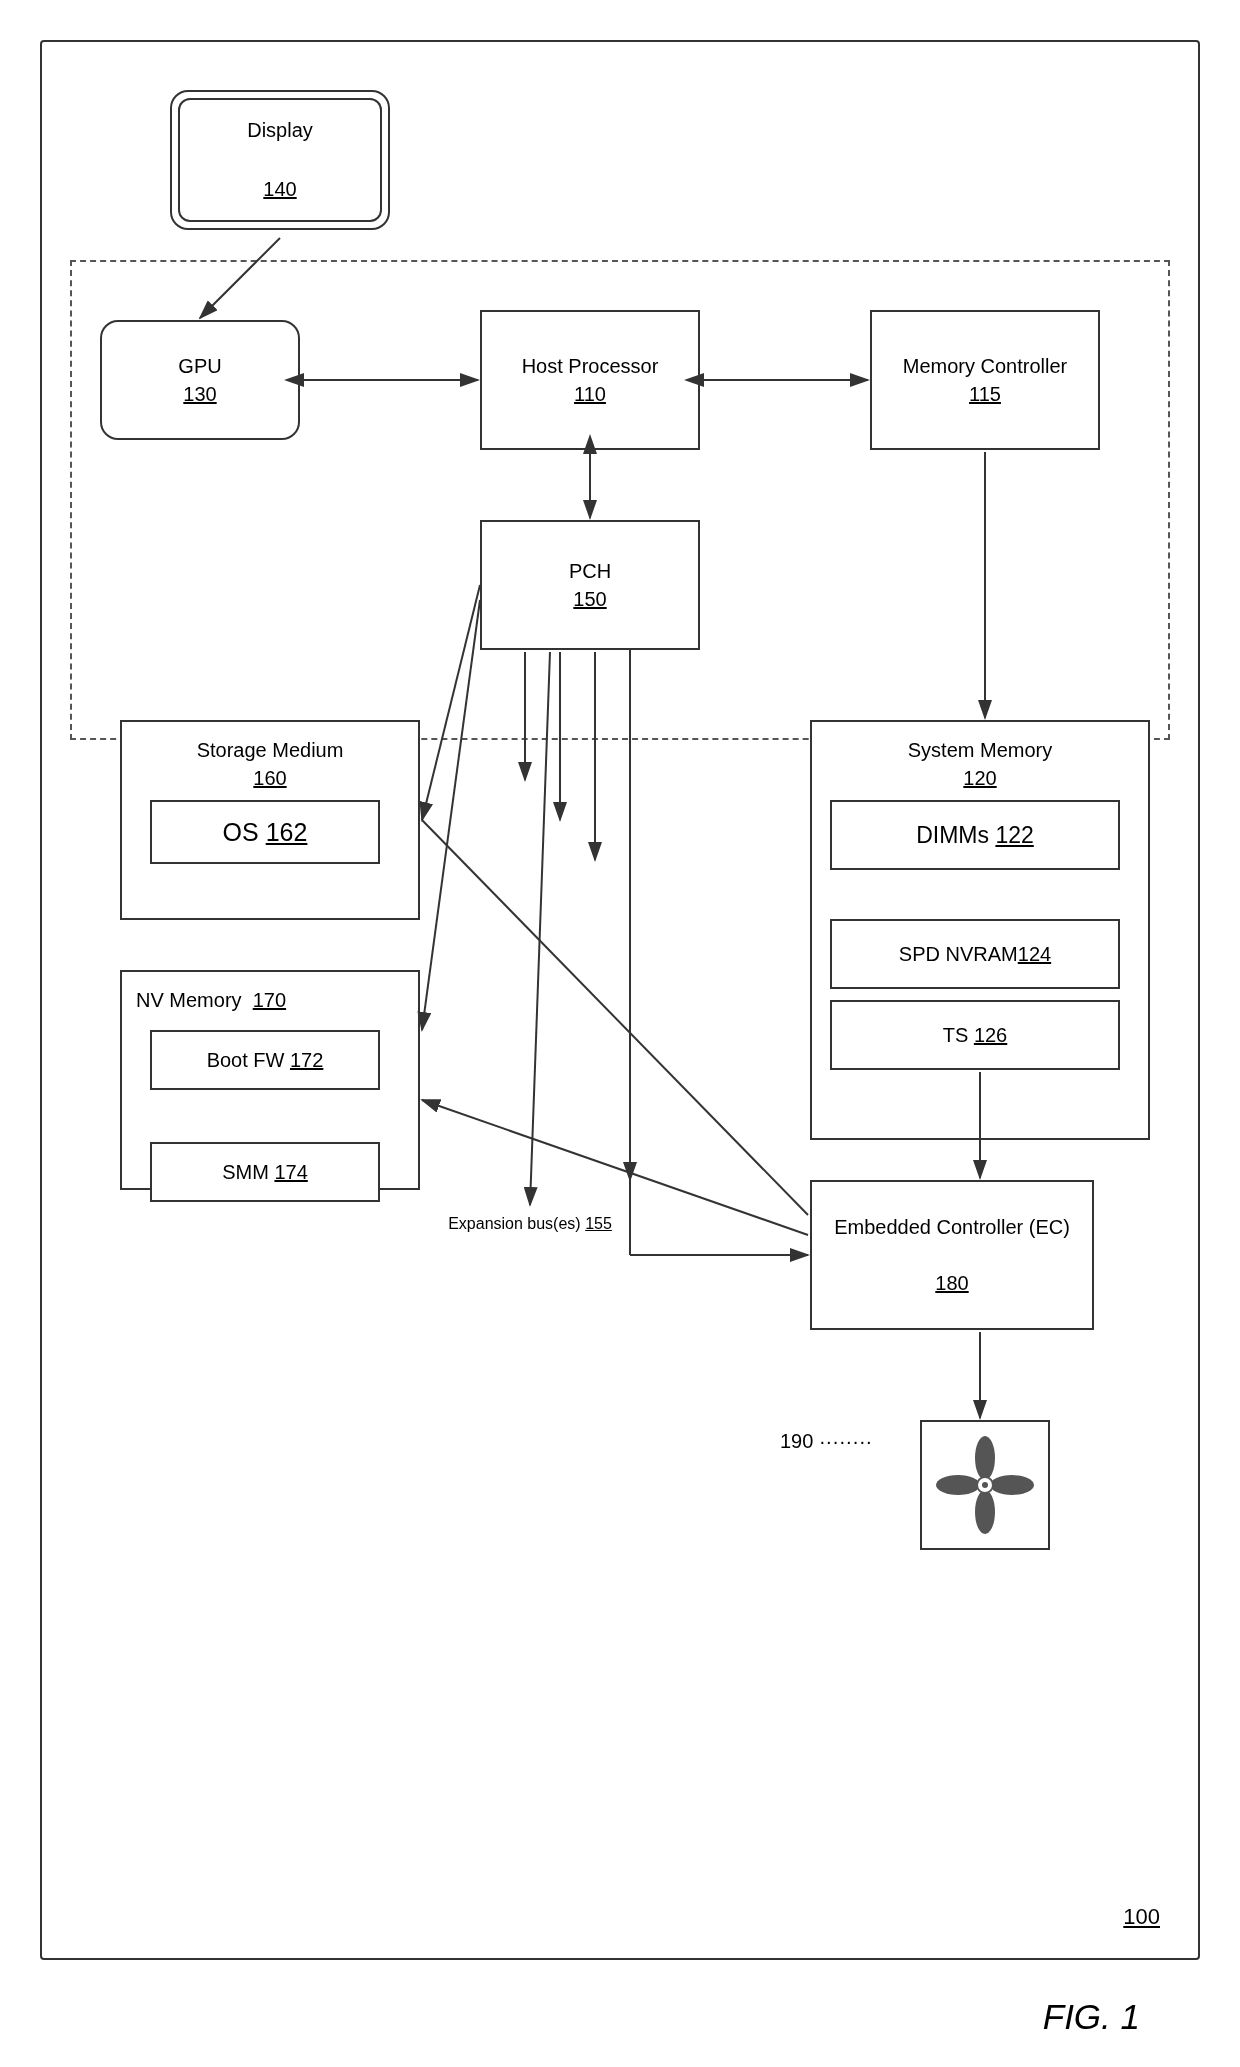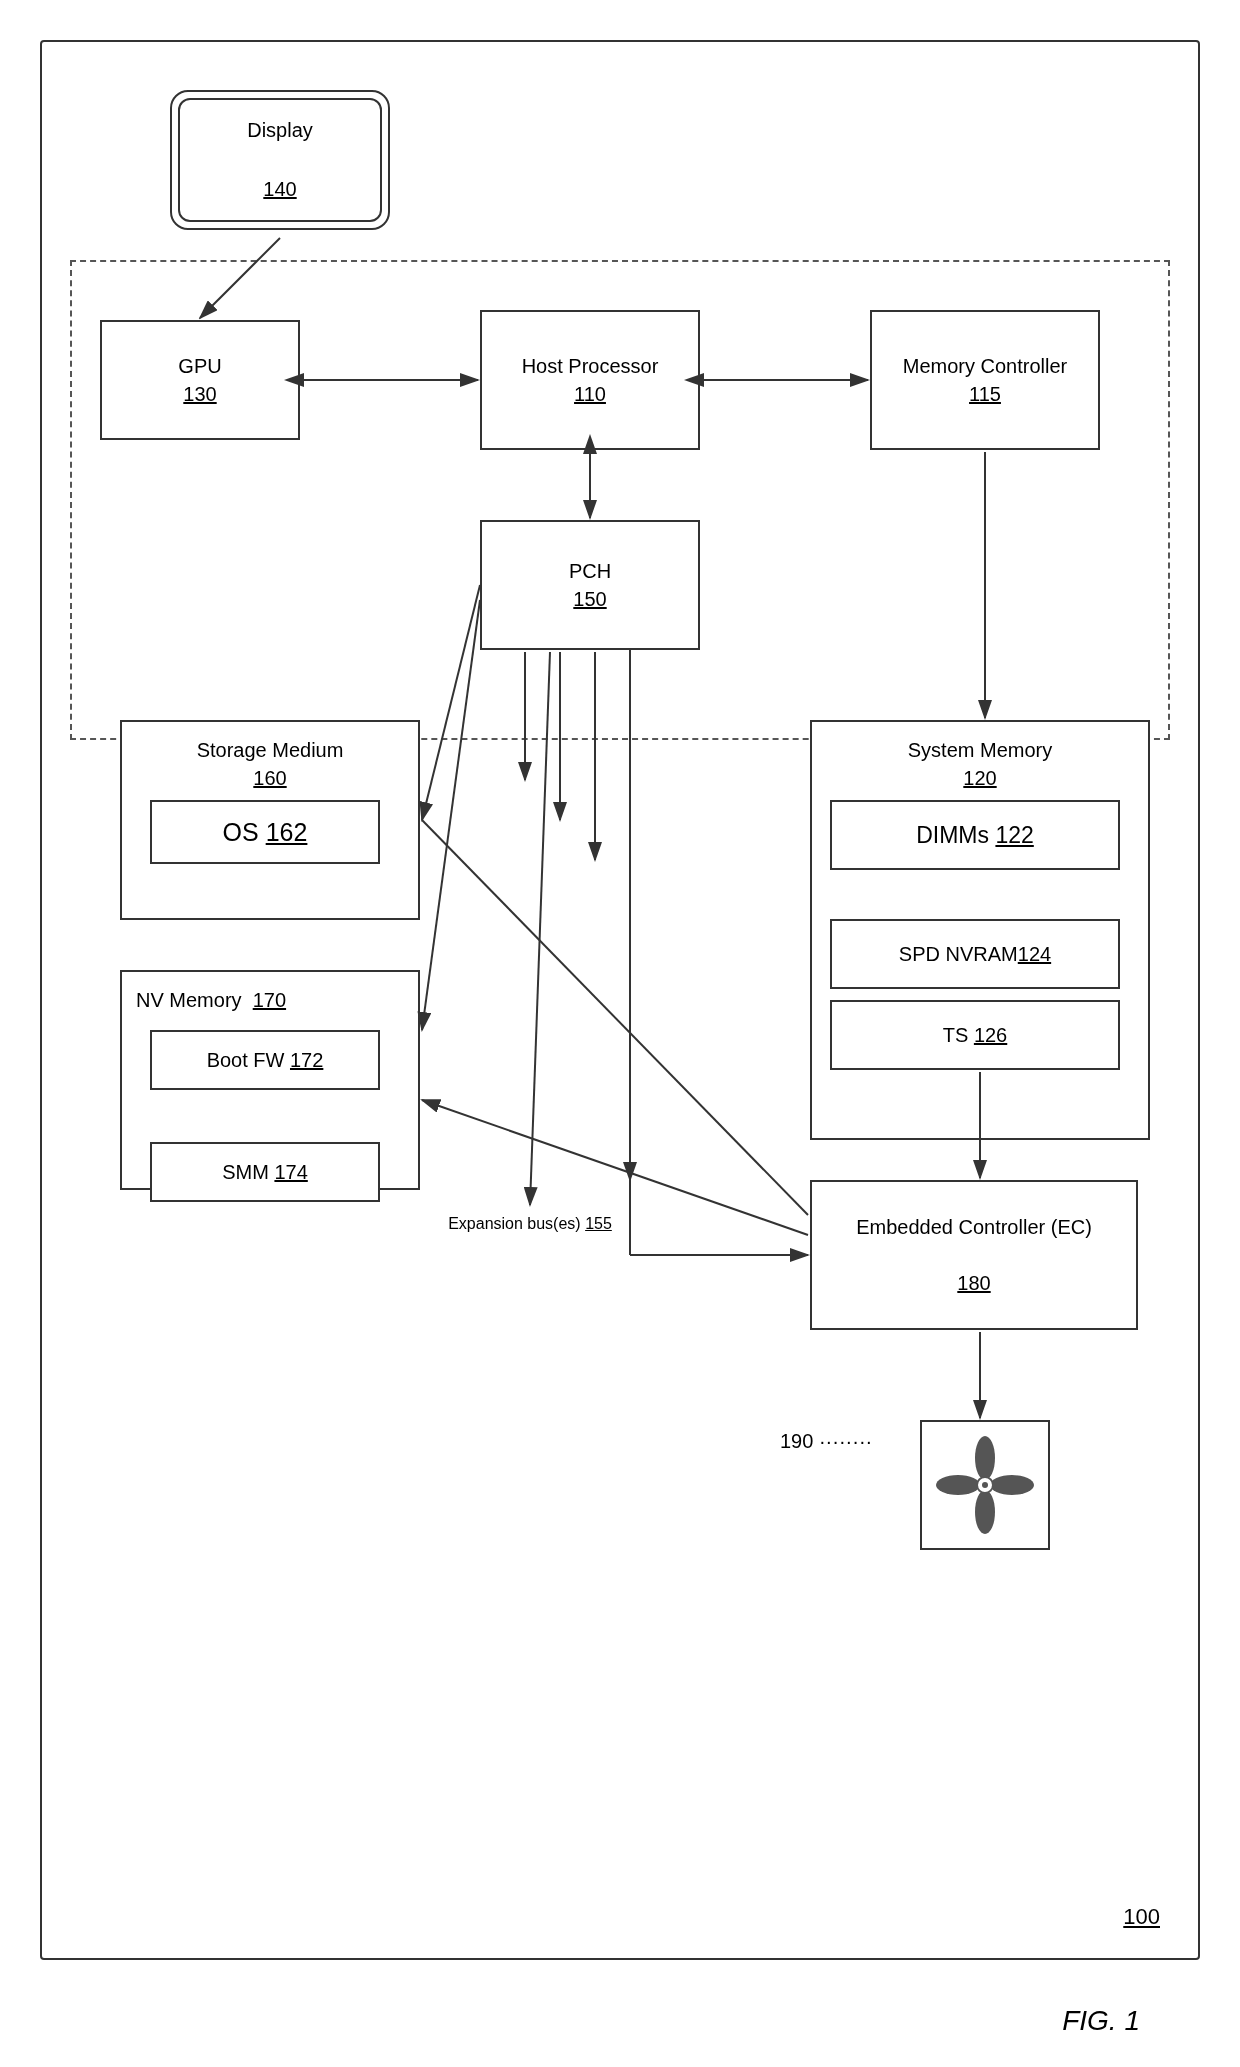--- a/index.html
+++ b/index.html
@@ -100,20 +100,21 @@
       border: 2px solid #333;
       border-radius: 12px;
     }
 
     
     .gpu-box {
       top: 280px;
       left: 60px;
       width: 200px;
       height: 120px;
+      border-radius: 18px;
     }
 
     
     .host-proc-box {
       top: 270px;
       left: 440px;
       width: 220px;
       height: 140px;
     }
 
@@ -247,21 +248,21 @@
       align-items: center;
       justify-content: center;
       font-size: 20px;
       margin-top: 32px;
     }
 
     
     .ec-box {
       top: 1140px;
       left: 770px;
-      width: 328px;
+      width: 284px;
       height: 150px;
     }
 
     
     .fan-box {
       top: 1380px;
       left: 880px;
       width: 130px;
       height: 130px;
       border: 2px solid #333;
@@ -467,15 +468,15 @@
       <line x1="590" y1="610" x2="590" y2="1215" stroke="#333" stroke-width="2"></line>
       <line x1="590" y1="1215" x2="768" y2="1215" stroke="#333" stroke-width="2" marker-end="url(#arrowhead-end)"></line>
 
       <line x1="768" y1="1195" x2="382" y2="1060" stroke="#333" stroke-width="2" marker-end="url(#arrowhead-end)"></line>
 
       <line x1="768" y1="1175" x2="382" y2="780" stroke="#333" stroke-width="2"></line>
     </svg>
 
   </div>
 
-  <div style="position:absolute;bottom:30px;right:100px;font-size:28px;font-style:italic;">FIG. 1</div>
+  <div style="position:absolute;bottom:30px;right:100px;font-size:35px;font-style:italic;">FIG. 1</div>
 
 </div>
 
 </body></html>

